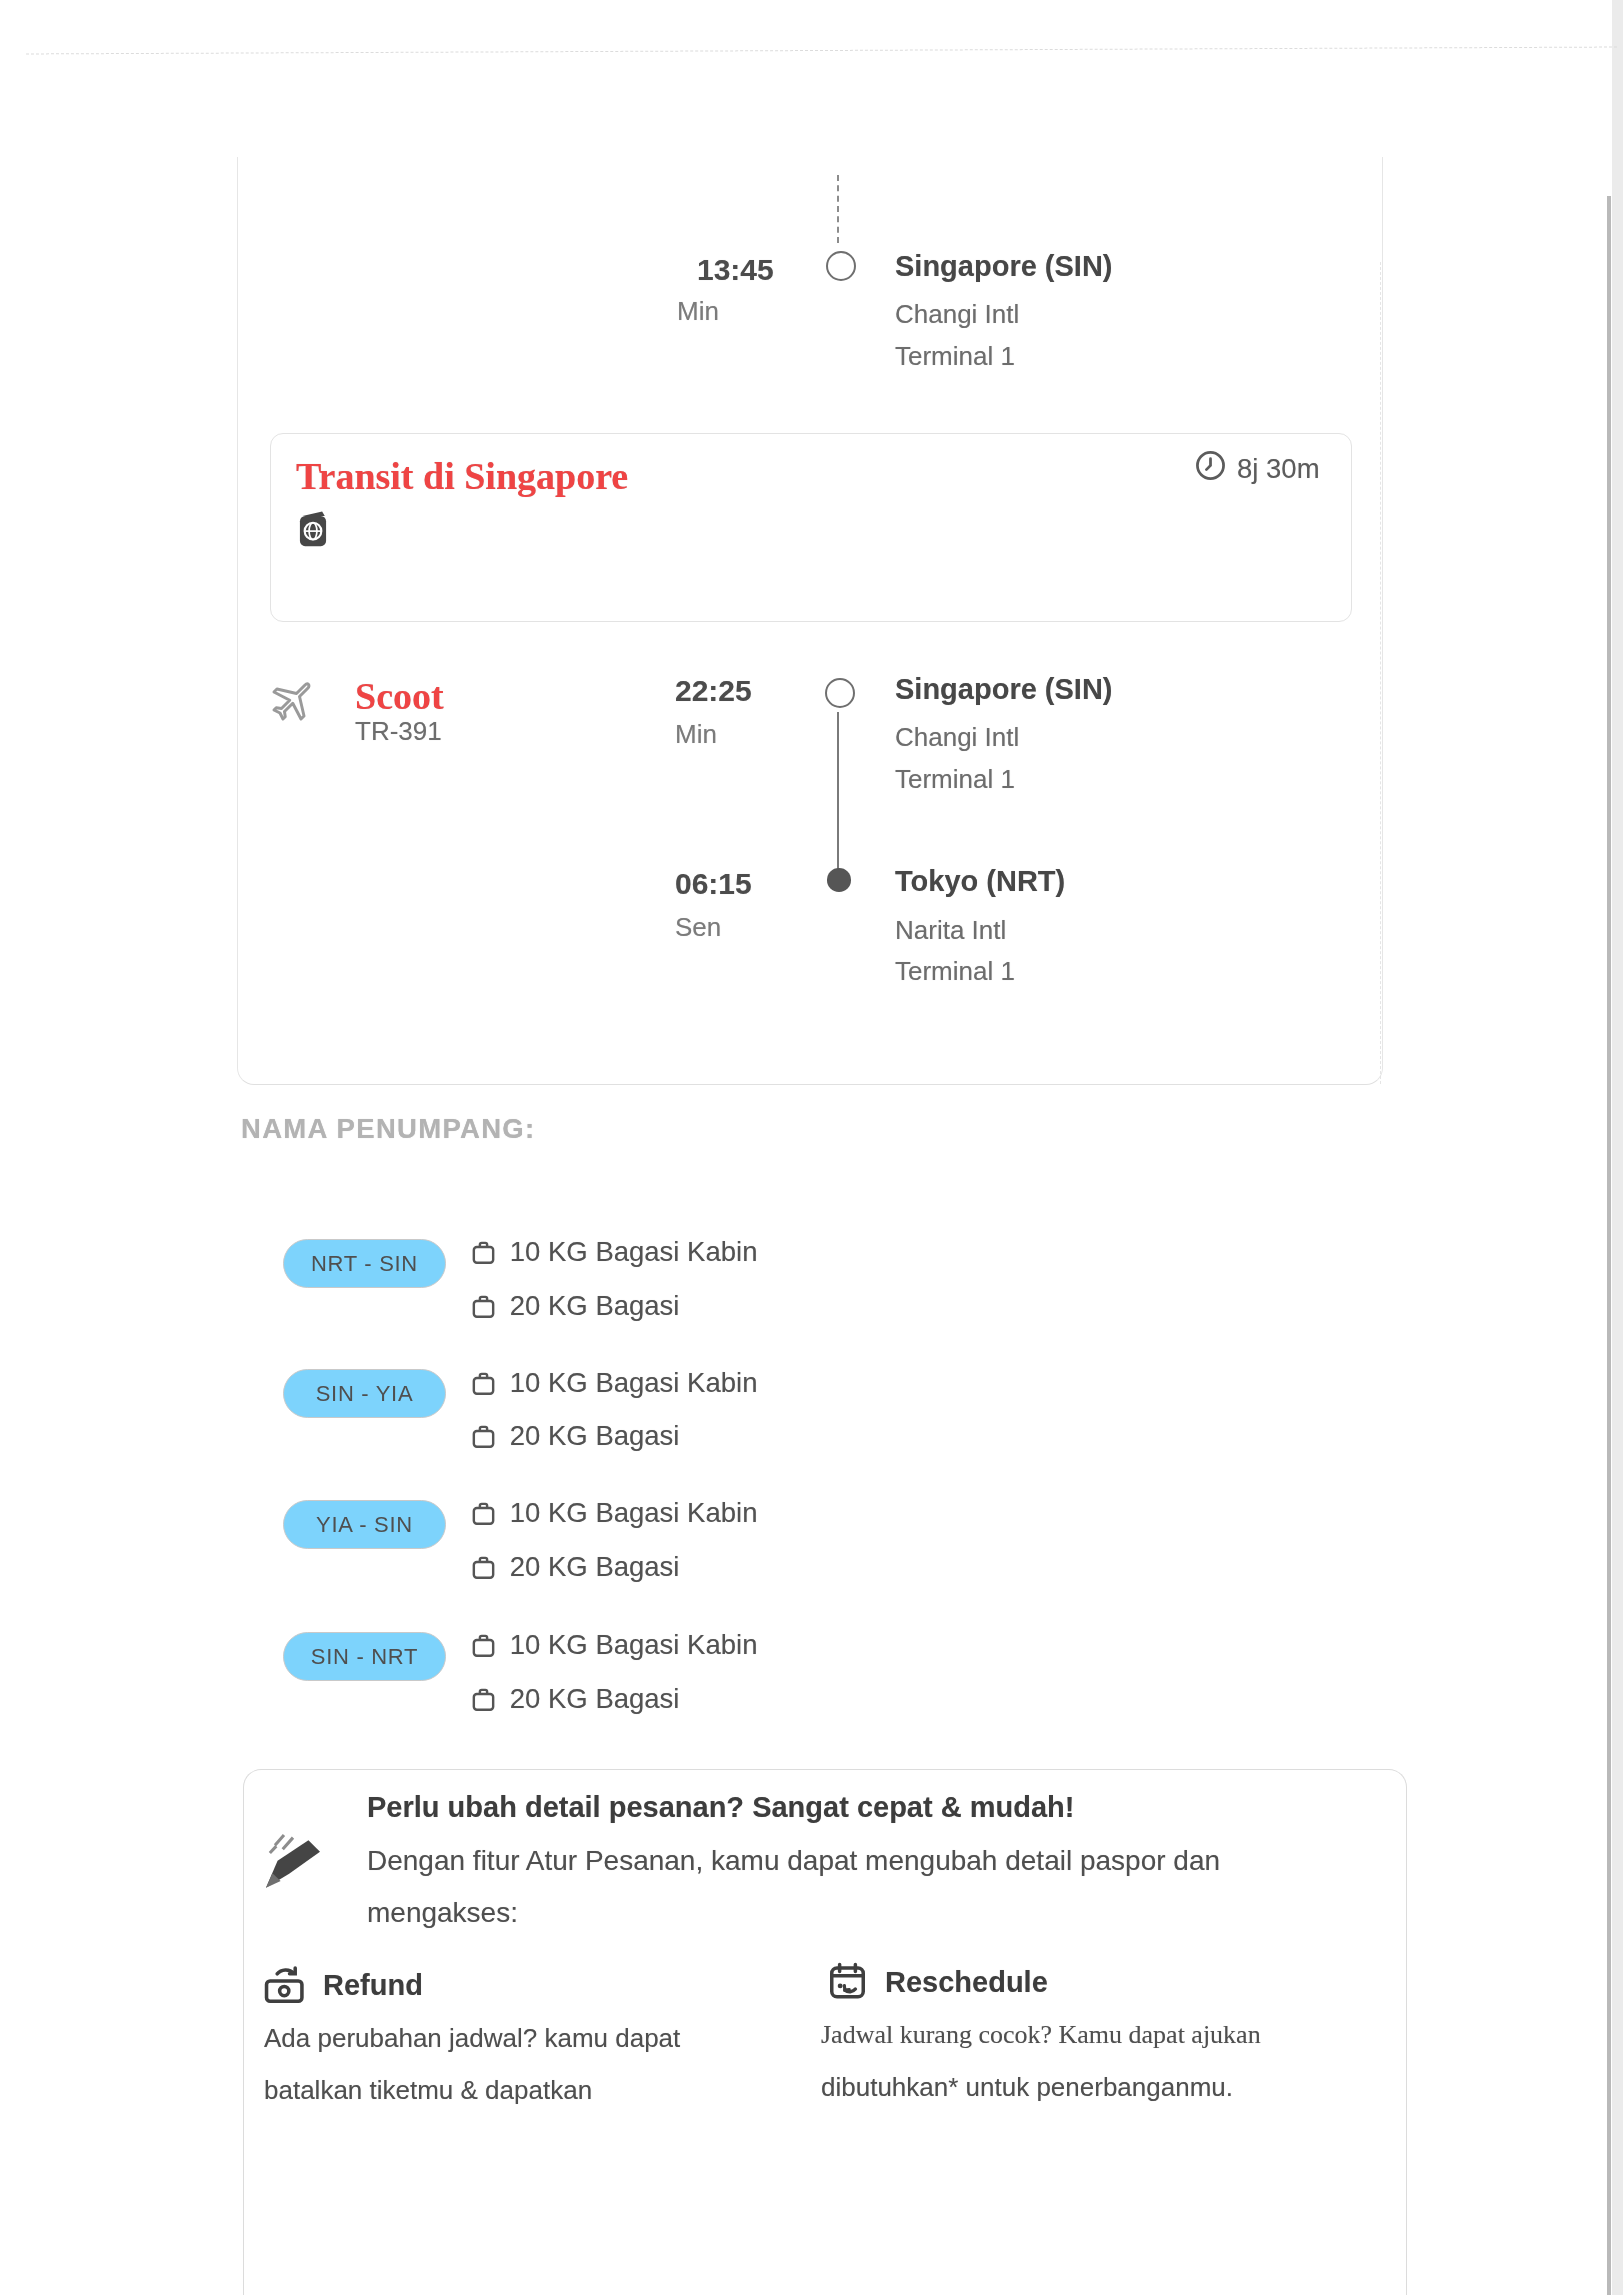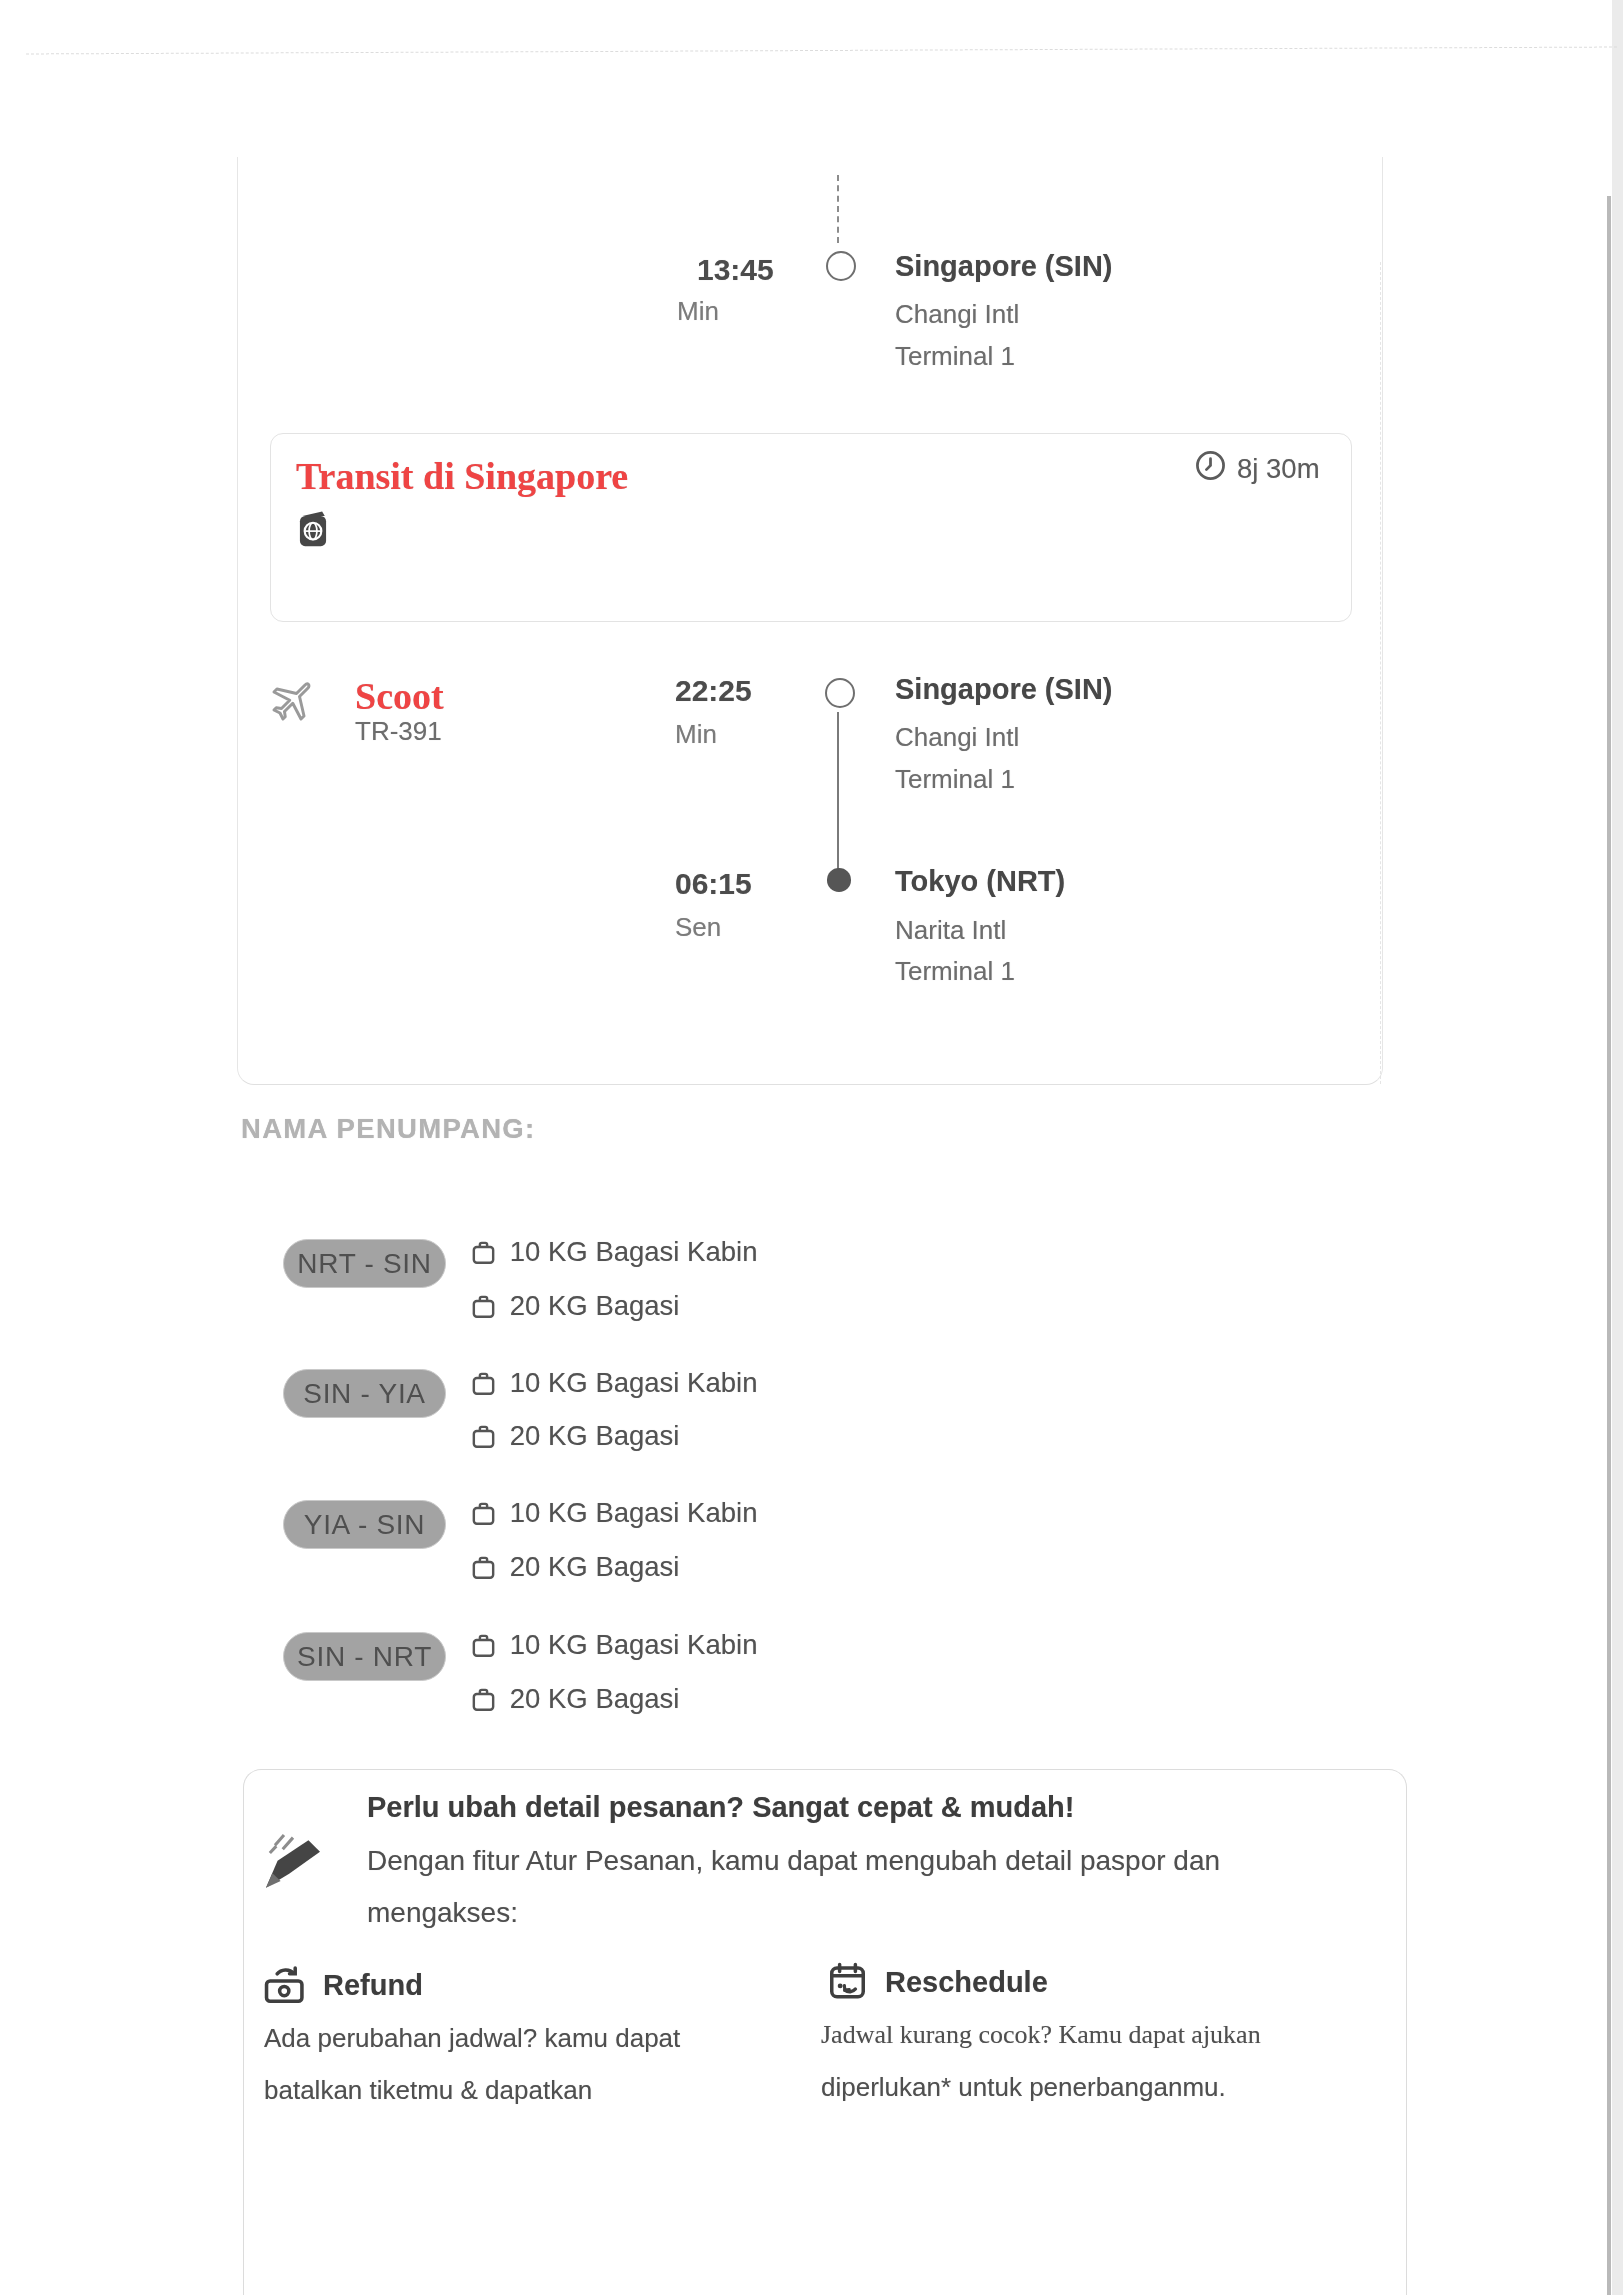--- a/index.html
+++ b/index.html
@@ -17,21 +17,21 @@
   .h-bold   {font-size:38px;font-weight:bold;color:#ef4444;font-family:Liberation Serif, serif;}
   .duration {font-size:27.5px;color:#5c5c5c;}
   .adv-t    {font-size:26px;font-weight:bold;color:#4a4a4a;}
   .adv-b    {font-size:25.5px;color:#666;}
   .flightno {font-size:26px;color:#6d6d6d;}
   .pax-head {font-size:27.5px;font-weight:bold;color:#b3b3b3;letter-spacing:1.3px;}
   .pax-line {font-size:30px;color:#3f3f3f;}
   .badge{
     width:161px;height:47px;border:1.3px solid #c9c9c9;border-radius:25px;
     display:flex;align-items:center;justify-content:center;
-    font-size:28px;color:#4f4f4f;letter-spacing:0.7px;background:#a3a3a3;
+    font-size:22px;color:#4f4f4f;letter-spacing:0.7px;background:#7dd3fc;
   }
   .bagrow{display:flex;align-items:center;gap:11.8px;font-size:27.5px;color:#525252;}
   .box-title{font-size:29px;font-weight:bold;color:#3d3d3d;}
   .box-body {font-size:28px;color:#4f4f4f;}
   .col-label{font-size:29px;font-weight:bold;color:#3d3d3d;}
   .col-body {font-size:26px;color:#4f4f4f;}
   
   .outer-card{
     left:237px;top:157px;width:1144px;height:927px;
     border-left:0.7px solid #e6e6e6;border-right:0.7px solid #e6e6e6;
@@ -232,16 +232,16 @@
     <svg width="43" height="42" viewBox="0 0 24 24" fill="none" stroke="#3f3f3f" stroke-width="2" stroke-linecap="round">
       <rect x="3" y="4.5" width="18" height="16.5" rx="3"></rect>
       <path d="M7.5 2.5v4 M16.5 2.5v4 M3 9h18"></path>
       <circle cx="7.8" cy="14.8" r="1.4" fill="#3f3f3f" stroke="none"></circle>
       <path d="M10.5 17.2c1.8 1.4 4.6 1.2 6-.6"></path>
       <path d="M10.2 14.6l.3 2.6 2.5-.3" stroke-width="1.8"></path>
     </svg>
   </span>
   <div class="abs ink col-label" style="left:885px;top:1966px;">Reschedule</div>
   <div class="abs ink col-body" style="left:821px;top:2020px;font-family:Liberation Serif, serif;">Jadwal kurang cocok? Kamu dapat ajukan</div>
-  <div class="abs ink col-body" style="left:821px;top:2072px;">diperlukan* untuk penerbanganmu.</div>
+  <div class="abs ink col-body" style="left:821px;top:2072px;">dibutuhkan* untuk penerbanganmu.</div>
 
 </div>
 
 
 </body></html>

